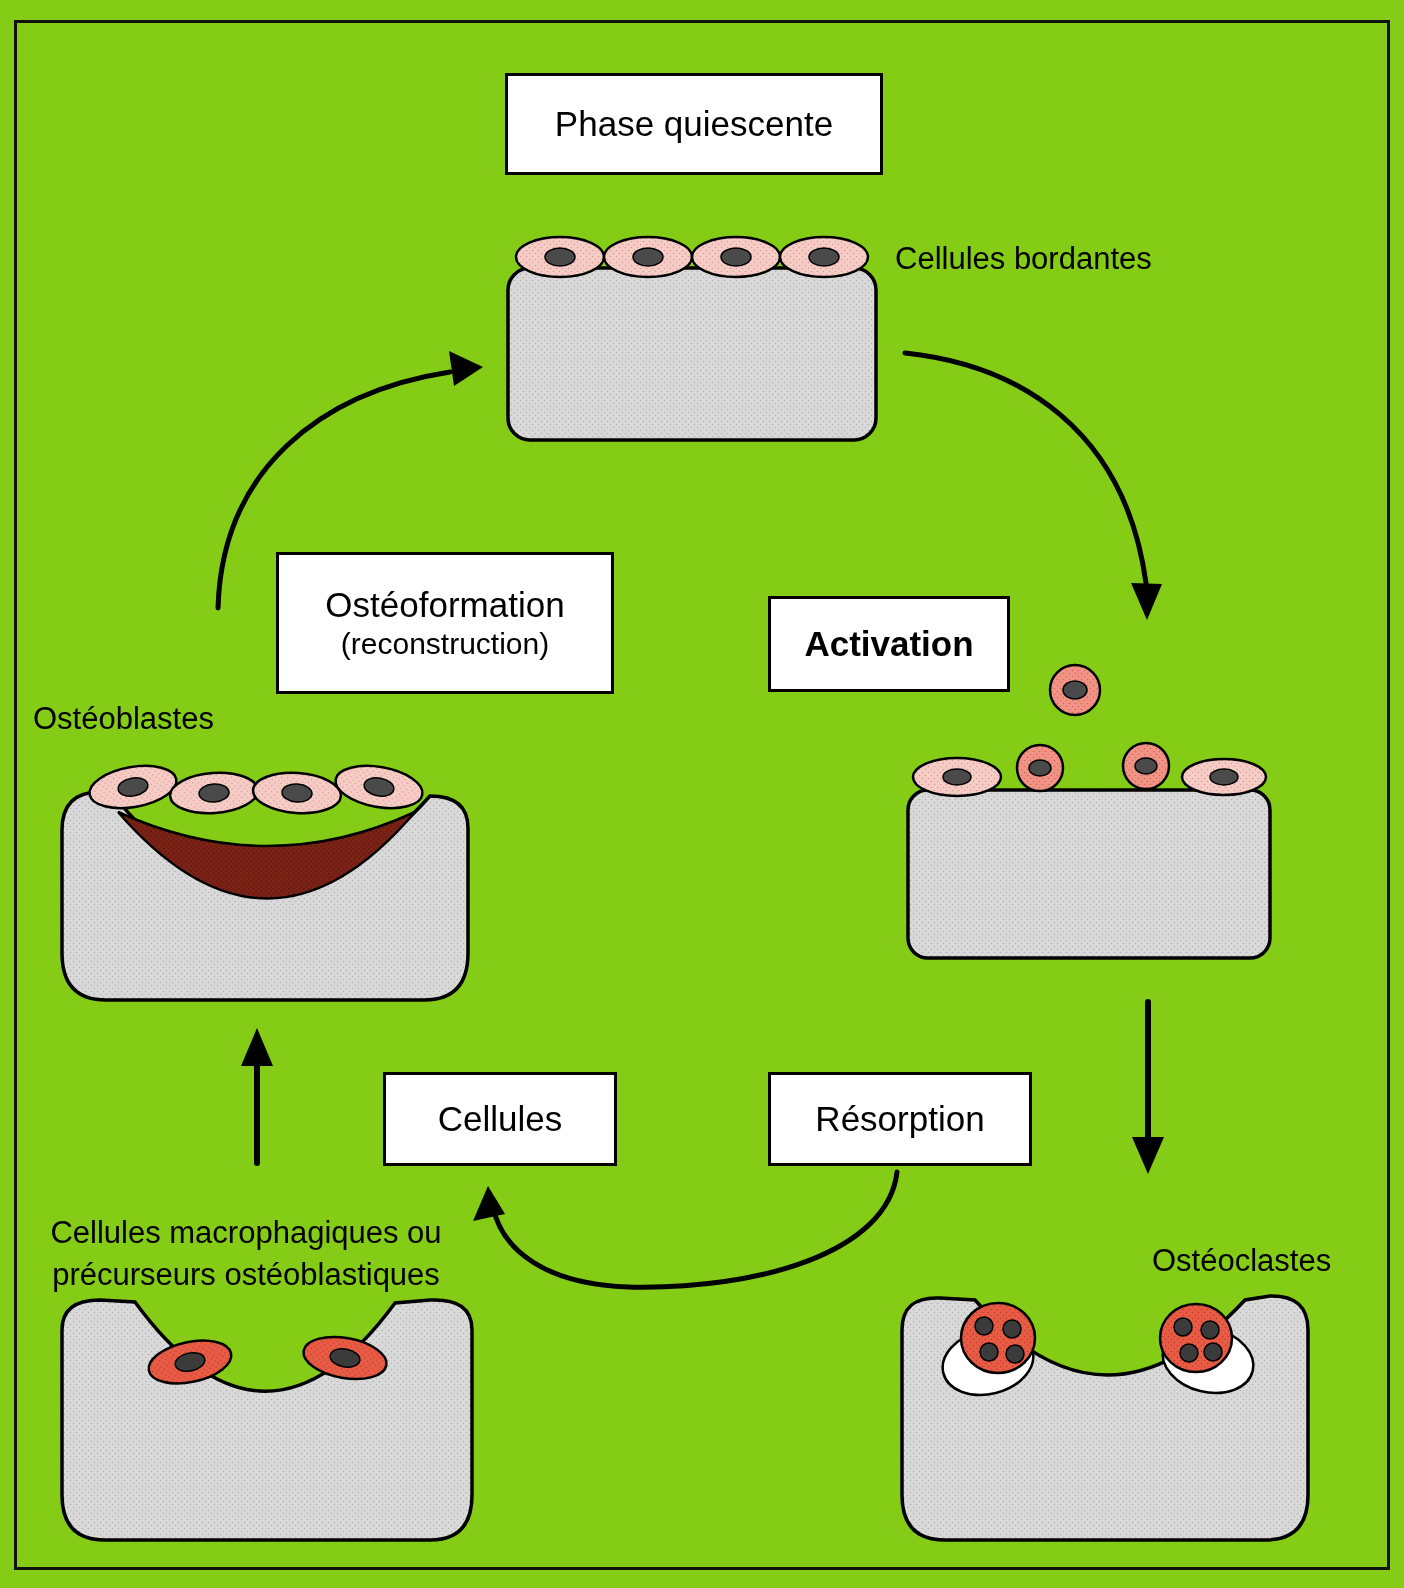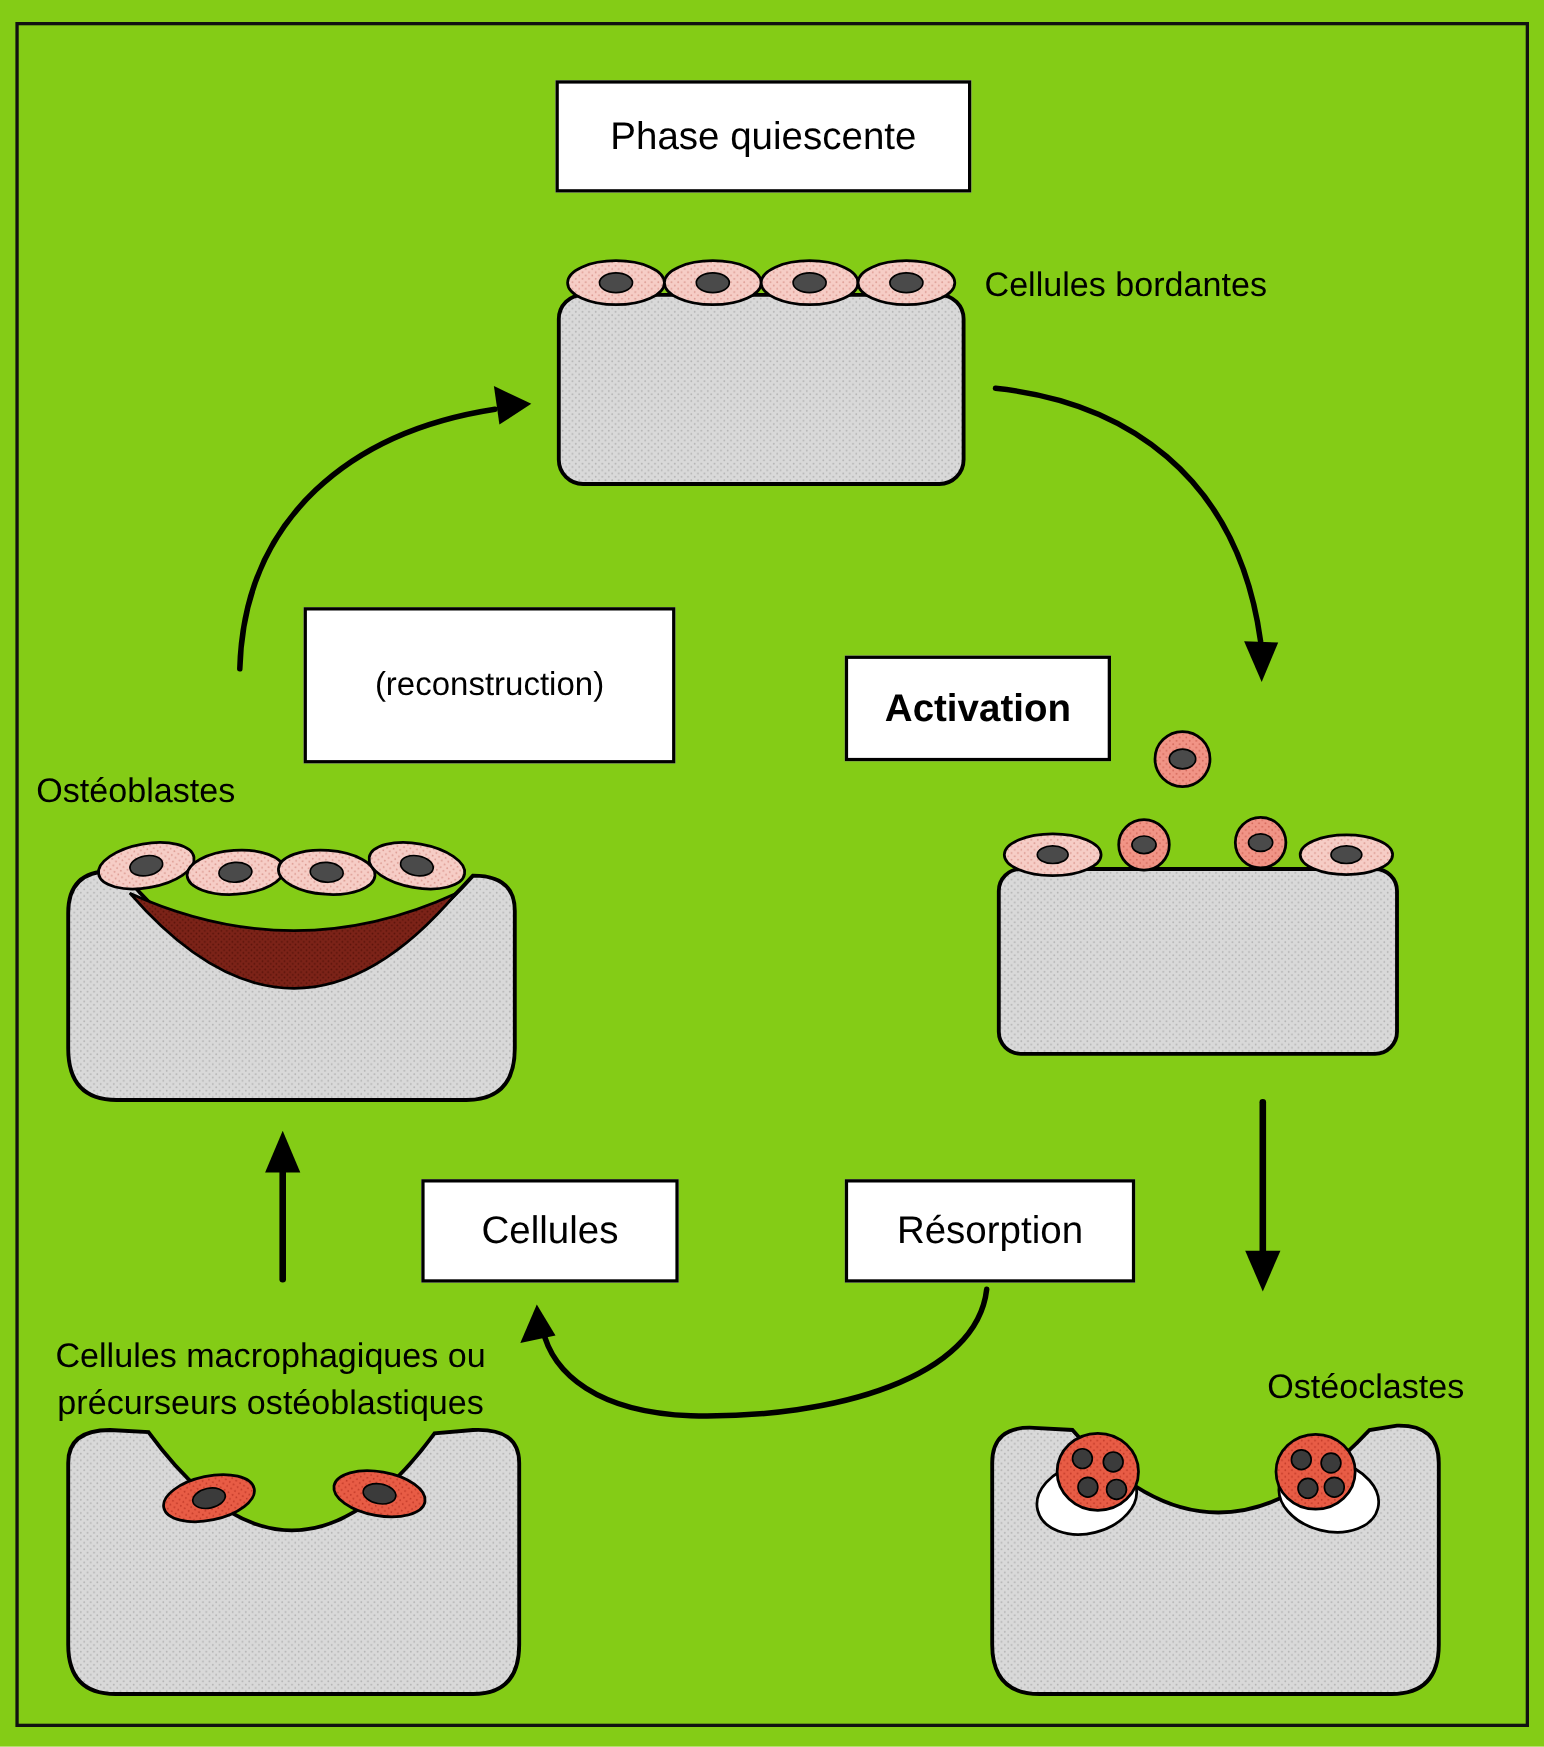--- a/index.html
+++ b/index.html
@@ -167,20 +167,21 @@
       <circle cx="1189" cy="1353" r="9" fill="#3b3b3b" stroke-width="1.5"></circle>
       <circle cx="1213" cy="1352" r="9" fill="#3b3b3b" stroke-width="1.5"></circle>
     </g>
   </svg>
 
   <div class="box" style="left:505px;top:73px;width:372px;height:96px;">
     <div class="l1">Phase quiescente</div>
   </div>
 
   <div class="box" style="left:276px;top:552px;width:332px;height:136px;">
+    <div class="l1">Ostéoformation</div>
     <div class="l2">(reconstruction)</div>
   </div>
 
   <div class="box" style="left:768px;top:596px;width:236px;height:90px;font-weight:bold;">
     <div class="l1">Activation</div>
   </div>
 
   <div class="box" style="left:383px;top:1072px;width:228px;height:88px;">
     <div class="l1">Cellules</div>
   </div>

